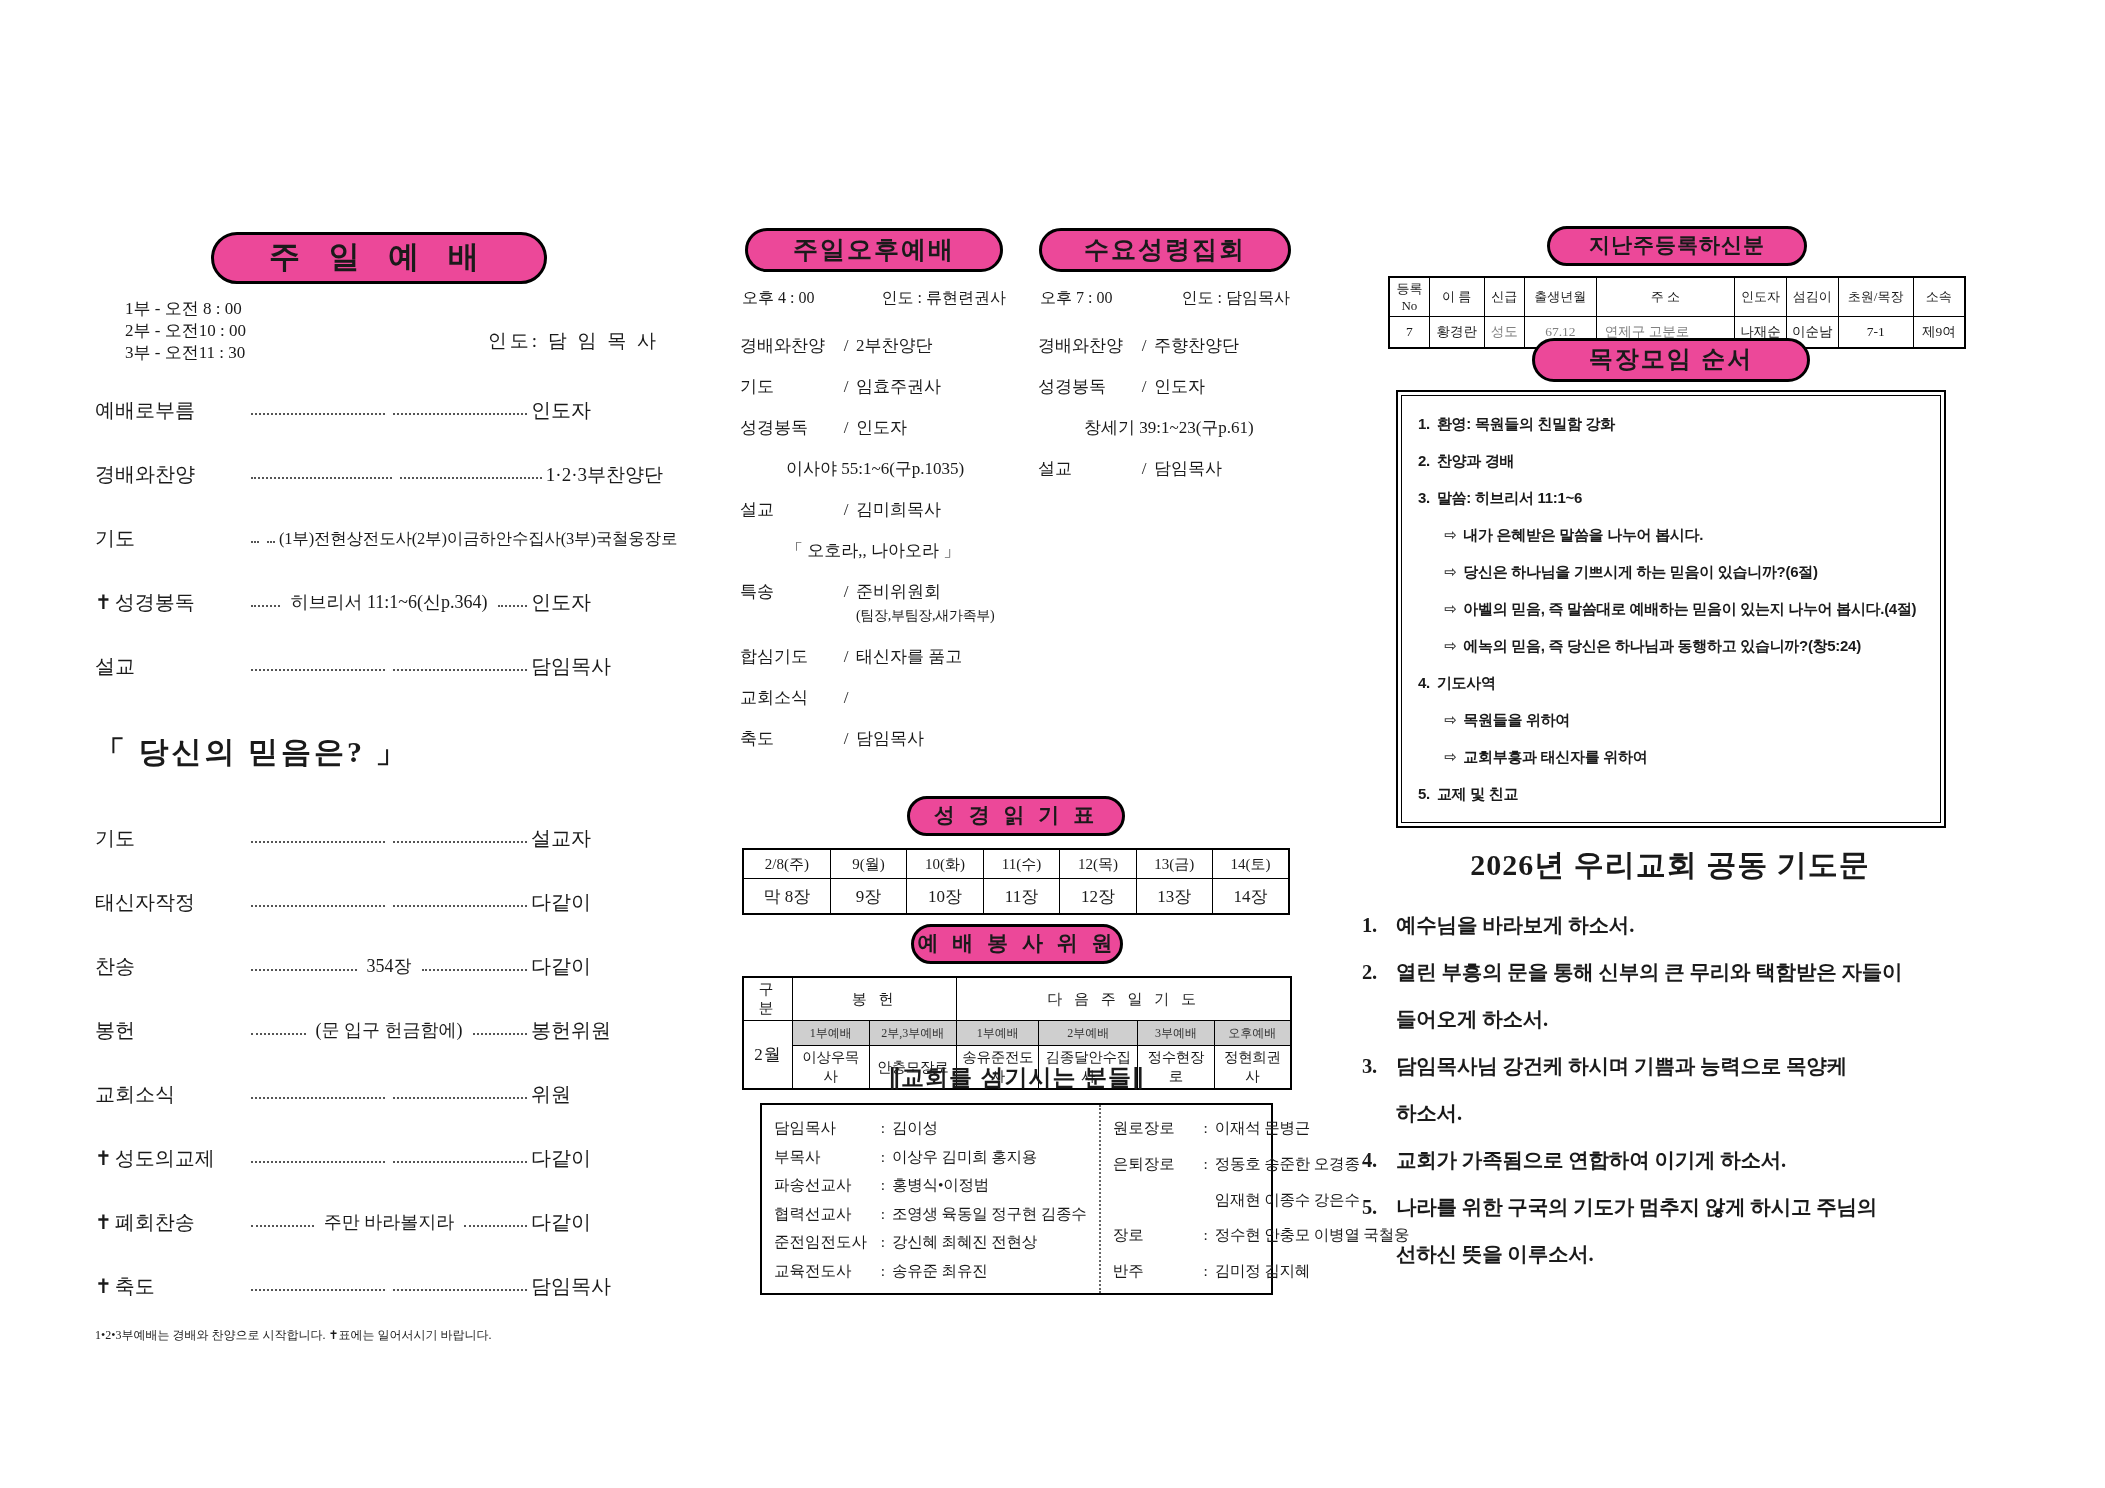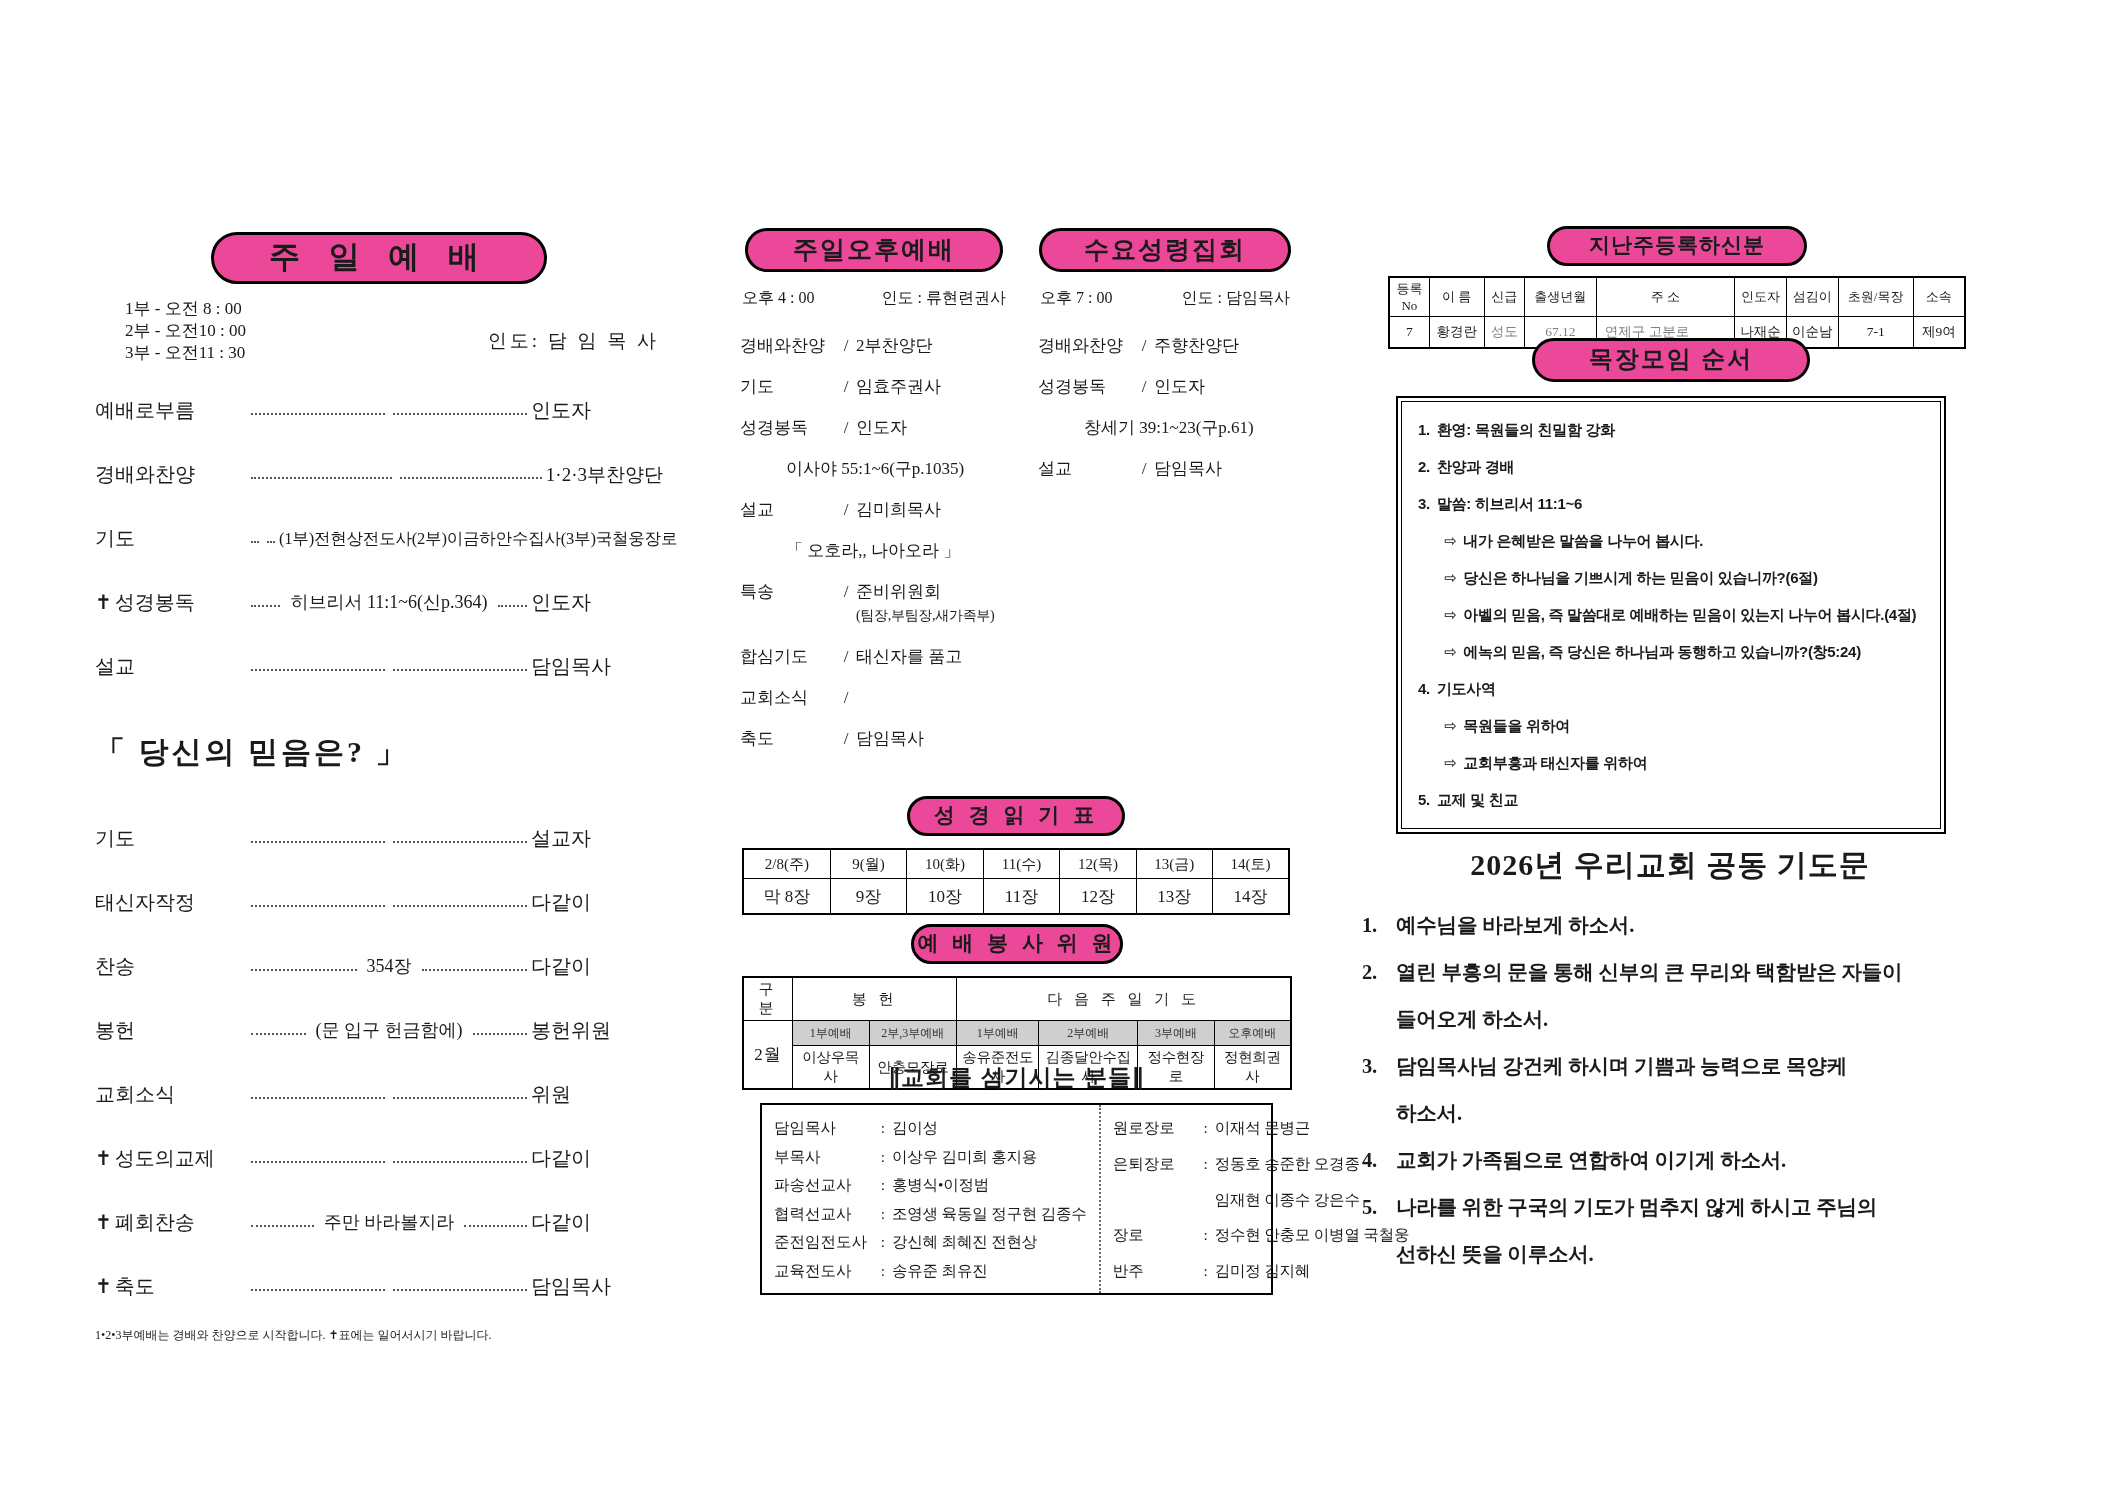--- a/index.html
+++ b/index.html
@@ -85,21 +85,21 @@
   #sec-registered{left:1388px;top:226px;width:578px;}
   #sec-registered .pill{width:254px;letter-spacing:1px;}
   .reg-tbl{margin-top:10px;}
   .reg-tbl .g-head td{font-size:13px;height:22px;}
   .reg-tbl .g-vals td{font-size:13.5px;height:26px;}
   .reg-tbl .dim{color:#808080;}
 
   
   #sec-mokjang{left:1396px;top:338px;width:550px;}
   #sec-mokjang .pill{width:272px;height:38px;line-height:36px;font-size:24px;letter-spacing:2px;}
-  .mj-box-outer{border:2px solid #000;padding:3px;margin-top:14px;}
+  .mj-box-outer{border:2px solid #000;padding:3px;margin-top:8px;}
   .mj-box{border:1px solid #000;padding:18px 12px 18px 16px;display:flex;flex-direction:column;gap:17px;}
   .mj-item{font-family:"Liberation Sans","DejaVu Sans",sans-serif;font-weight:bold;
            font-size:15px;line-height:20px;white-space:nowrap;letter-spacing:-0.3px;}
   .mj-item.sub{padding-left:26px;}
   .mj-n{margin-right:7px;}
   .mj-n:empty{display:none;}
   .mj-a{margin-right:7px;color:#444;}
   .mj-a:empty{display:none;}
 
   

